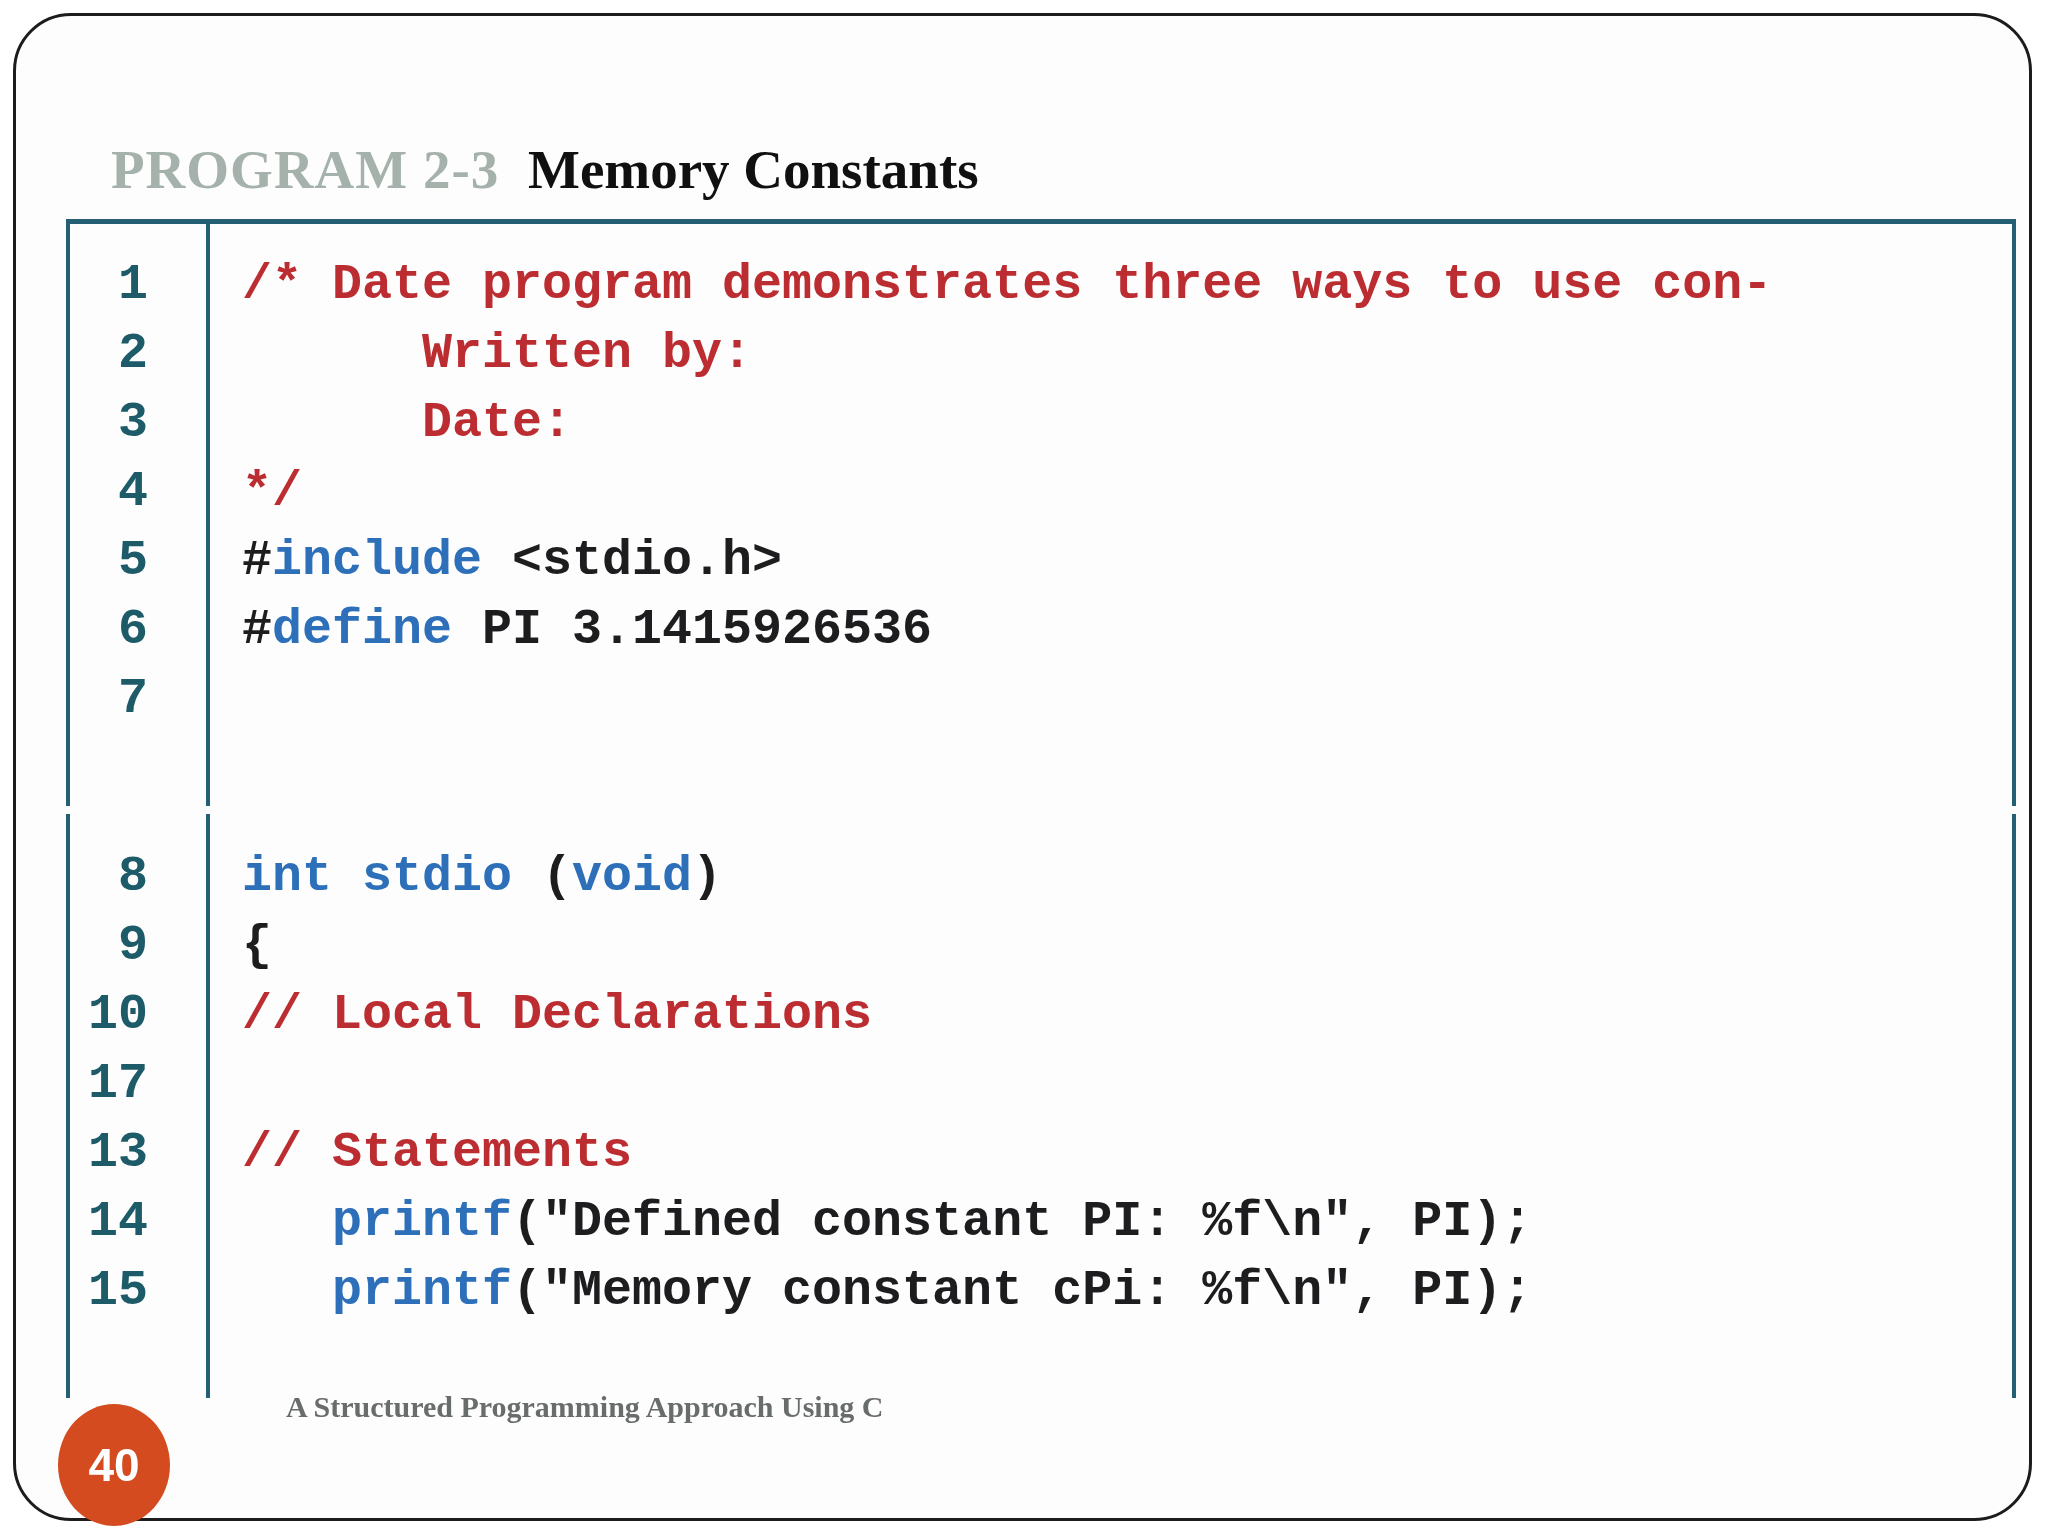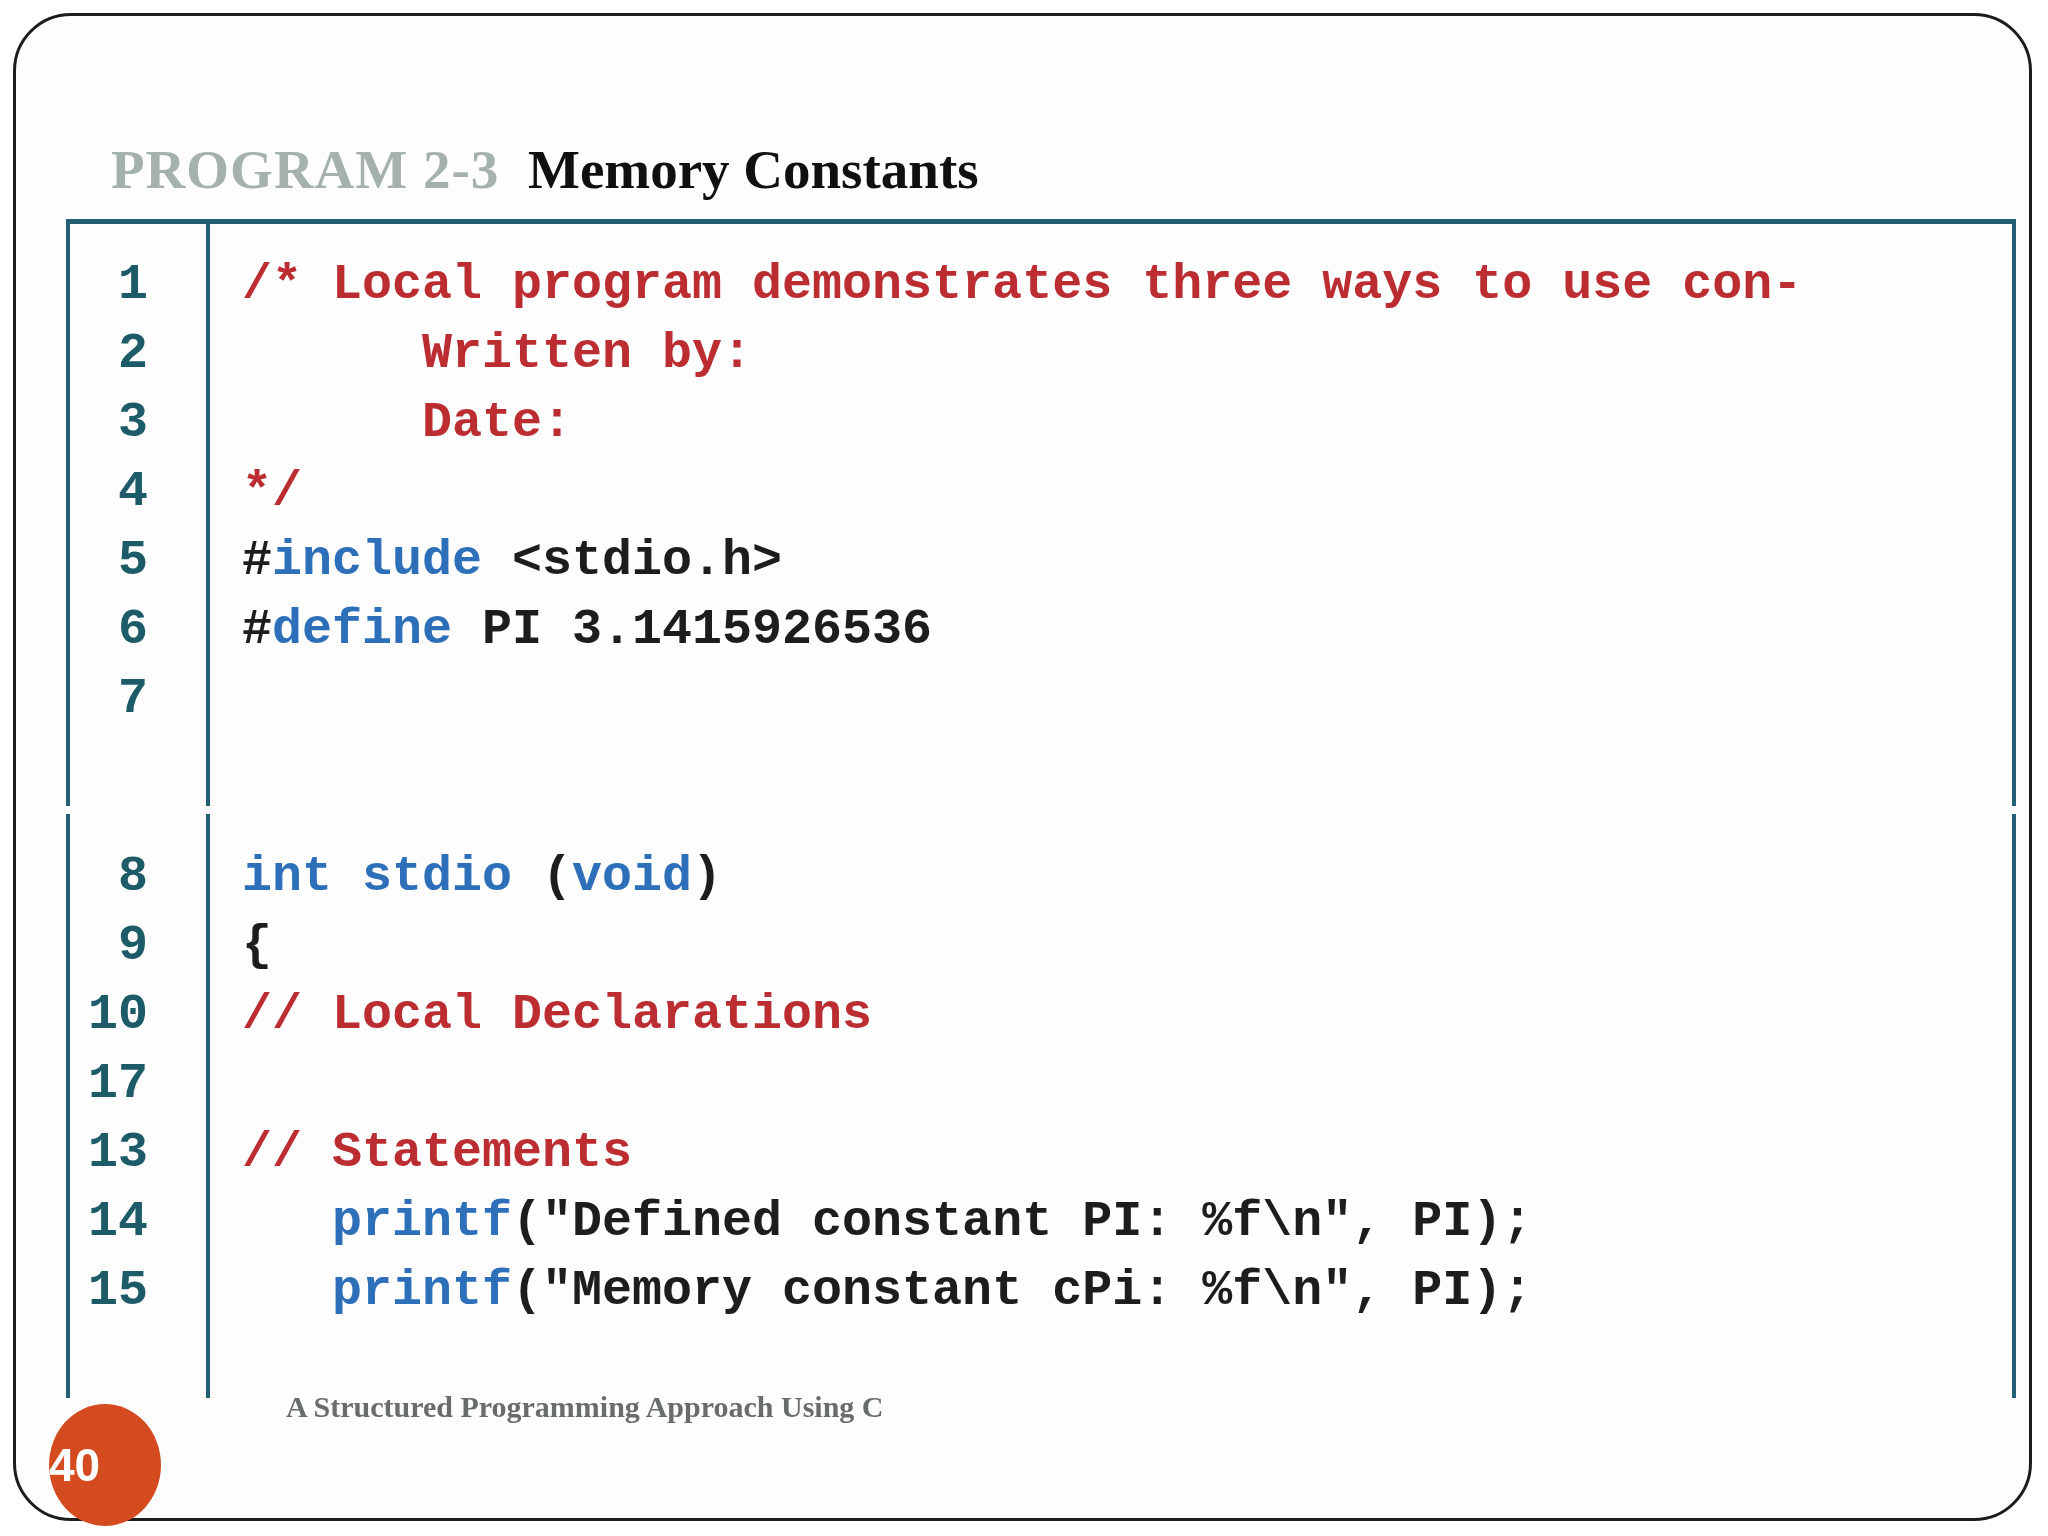--- a/index.html
+++ b/index.html
@@ -82,25 +82,25 @@
     font-family:"Liberation Mono","DejaVu Sans Mono",monospace;
     font-weight:bold;
     font-size:50px; line-height:69px;
     white-space:pre;
     color:var(--code_plain);
   }
   .tok-plain{ color:var(--code_plain); }
   .tok-comment{ color:var(--comment); }
   .tok-keyword{ color:var(--keyword); }
   .page-badge{
-    position:absolute; left:33px; top:1388px;
+    position:absolute; left:42px; top:1388px;
     width:112px; height:122px;
     background:var(--badge_orange);
     border-radius:50%;
-    display:flex; align-items:center; 
+    display:flex; align-items:center; justify-content:center;
   }
   .page-badge span{
     font-family:"Liberation Sans", sans-serif;
     font-weight:bold; font-size:46px; color:#ffffff;
   }
   .footer-text{
     position:absolute; left:270px; top:1376px;
     font-family:"Liberation Serif", serif;
     font-weight:bold; font-size:30px; line-height:1;
     color:var(--footer_gray);
@@ -114,21 +114,21 @@
 
   <span class="title-label">PROGRAM 2-3</span>
 
   <span class="title-text">Memory Constants</span>
 
   <div class="code-section sec1">
     <div class="num-sep"></div>
     <div class="code-rows">
         <div class="crow">
           <div class="lnum">1</div>
-          <div class="ltext"><span class="tok-comment">/* Local program demonstrates three ways to use con-</span></div>
+          <div class="ltext"><span class="tok-comment">/* Date program demonstrates three ways to use con-</span></div>
         </div>
         <div class="crow">
           <div class="lnum">2</div>
           <div class="ltext"><span class="tok-comment">      Written by:</span></div>
         </div>
         <div class="crow">
           <div class="lnum">3</div>
           <div class="ltext"><span class="tok-comment">      Date:</span></div>
         </div>
         <div class="crow">

